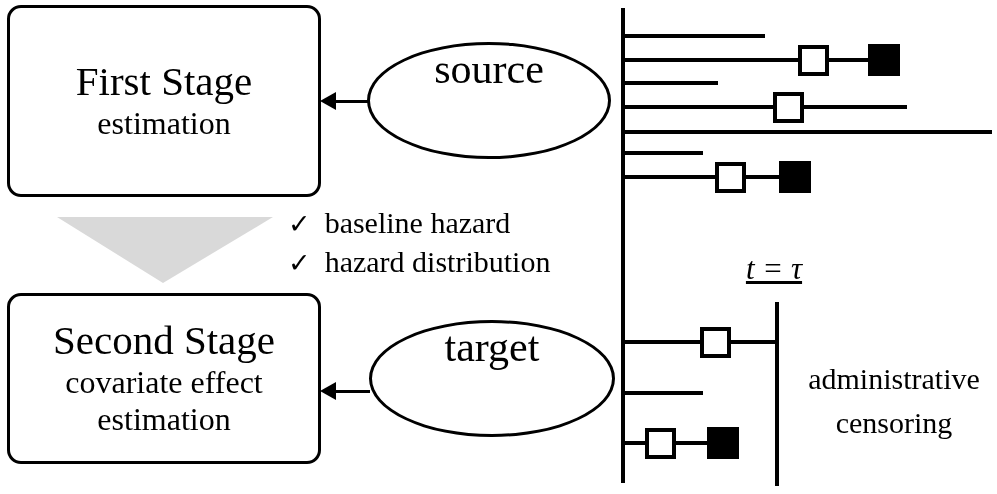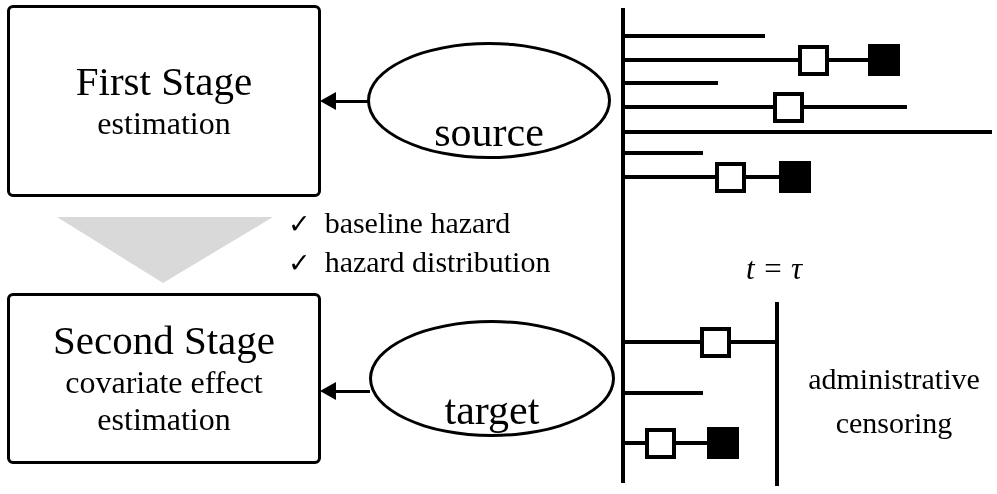--- a/index.html
+++ b/index.html
@@ -2,42 +2,42 @@
 <html><head>
 <meta charset="utf-8">
 <style>
   html,body{margin:0;padding:0;background:#fff;}
   #stage{
     position:relative;width:997px;height:494px;background:#fff;overflow:hidden;
     font-family:"Liberation Serif", serif;color:#000;
   }
   .abs{position:absolute;}
   .stage-box{
-    box-sizing:border-box;border:3px solid #000;border-radius:6px;background:#fff;
+    box-sizing:border-box;border:3px solid #000;border-radius:14px;background:#fff;
     display:flex;flex-direction:column;align-items:center;justify-content:center;
     text-align:center;
   }
   .stage-title{font-size:41px;line-height:1.12;}
   .stage-sub{font-size:32px;line-height:1.17;}
   .ellipse{
     box-sizing:border-box;border:3px solid #000;border-radius:50%;background:#fff;
-    display:flex;align-items:flex-end;justify-content:center;font-size:42px;
+    display:flex;align-items:flex-start;justify-content:center;font-size:42px;
   }
   .arrow-line{background:#000;height:3px;}
   .arrow-head{
     width:0;height:0;border-top:9px solid transparent;border-bottom:9px solid transparent;
     border-right:16px solid #000;
   }
   .checklist{display:flex;flex-direction:column;gap:4px;font-size:30px;}
   .check-row{display:flex;align-items:baseline;line-height:34px;}
   .check-mark{font-family:"DejaVu Sans", sans-serif;font-size:27px;margin-right:14px;}
   .ink-line{background:#000;}
   .open-square{box-sizing:border-box;width:31px;height:31px;border:4px solid #000;background:#fff;}
   .filled-square{width:32px;height:32px;background:#000;}
-  .tau-label{font-size:31px;font-style:italic;text-align:center;}
+  .tau-label{font-size:31px;font-style:italic;text-align:center;text-decoration:underline;}
   .admin-label{font-size:30px;line-height:44px;text-align:center;}
 </style>
 </head>
 <body>
 
 <div id="stage">
 
   <div class="abs stage-box" style="left:7px;top:5px;width:314px;height:192px;">
     <div class="stage-title">First Stage</div>
     <div class="stage-sub">estimation</div>

